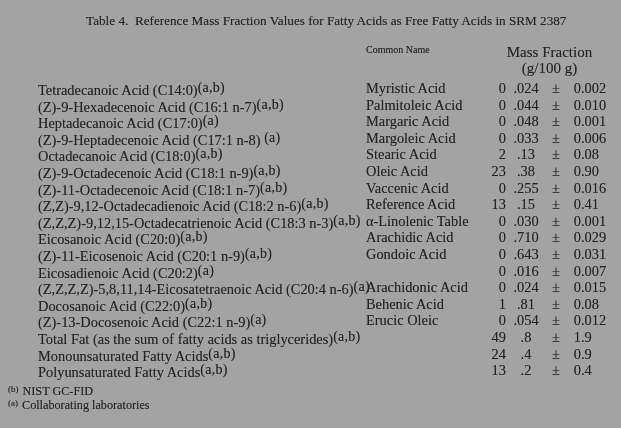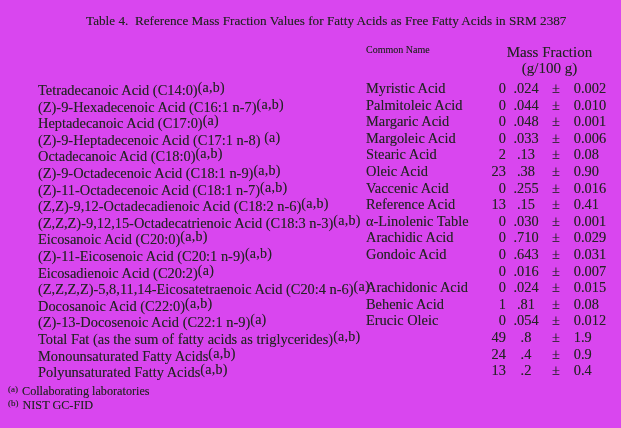--- a/index.html
+++ b/index.html
@@ -1,20 +1,20 @@
 <!DOCTYPE html>
 <html><head>
 <meta charset="utf-8">
 <style>
   html, body { margin: 0; padding: 0; background: #ffffff; }
   .page {
     position: relative;
     width: 621px;
     height: 428px;
-    background: #d946ef;
+    background: #a3a3a3;
     font-family: "Liberation Serif", "DejaVu Serif", serif;
     color: #242424;
     overflow: hidden;
     text-shadow: 0 0 0.4px rgba(40,40,40,0.45);
   }
   .title {
     position: absolute;
     top: 13px;
     left: 86px;
     font-size: 13.2px;
@@ -264,18 +264,18 @@
       <div class="c-common"></div>
       <div class="c-vint">13</div>
       <div class="c-vfrac">.2</div>
       <div class="c-pm">±</div>
       <div class="c-uint">0</div>
       <div class="c-ufrac">.4</div>
     </div>
   </div>
 
   <div class="footnotes">
+    <div class="fn"><sup>(b)</sup><span class="fn-text">NIST GC-FID</span></div>
+
     <div class="fn"><sup>(a)</sup><span class="fn-text">Collaborating laboratories</span></div>
-
-    <div class="fn"><sup>(b)</sup><span class="fn-text">NIST GC-FID</span></div>
   </div>
 
 </div>
 
 </body></html>

